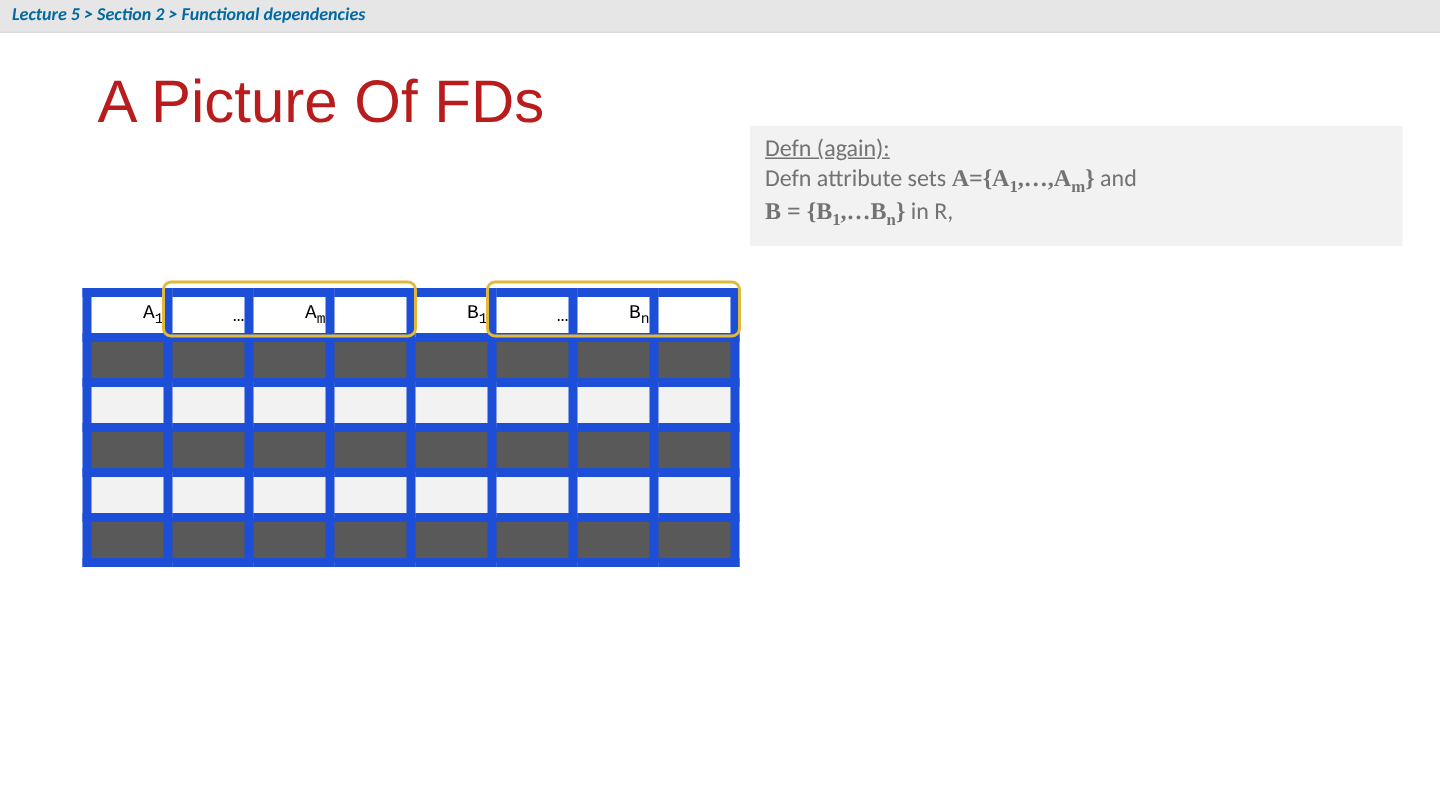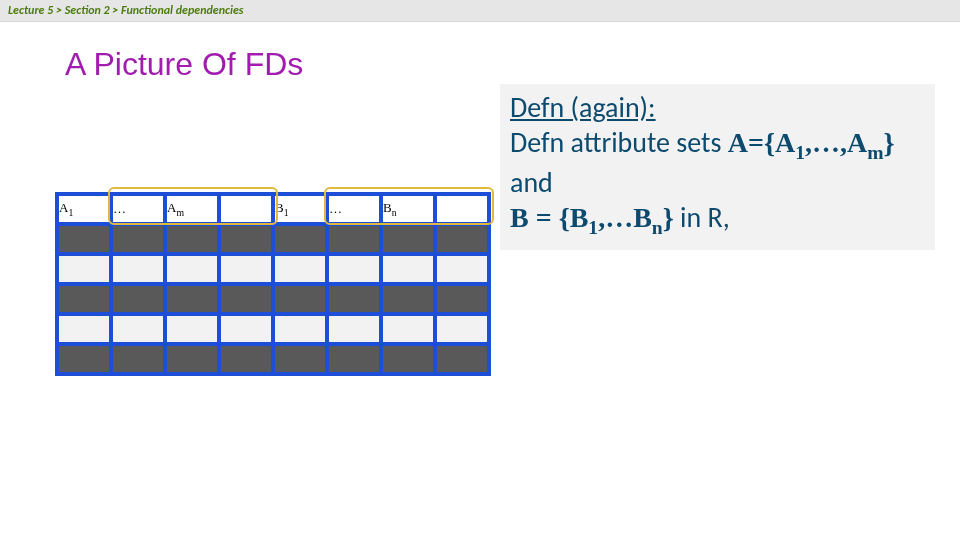--- a/index.html
+++ b/index.html
@@ -3,46 +3,46 @@
 <meta charset="utf-8">
 <style>
   * { box-sizing: border-box; margin: 0; padding: 0; }
   html, body { width: 960px; height: 540px; font-family: "Segoe UI", Calibri, Arial, sans-serif; background: #fff; overflow: hidden; }
   .breadcrumb-bar {
     width: 100%; height: 22px; background: #e6e6e6;
     font-style: italic; font-weight: 700; font-size: 12px;
     color: #555; padding: 3px 8px; border-bottom: 1px solid #d9d9d9;
     font-family: Calibri, Arial, sans-serif;
   }
-  .breadcrumb-bar span { color: #4d7c0f; }
+  .breadcrumb-bar span { color: #0369a1; }
   .slide-body { position: relative; width: 100%; height: calc(540px - 22px); }
   .slide-title {
     position: absolute; left: 65px; top: 24px;
-    font-size: 32px; font-weight: 300; color: #a21caf;
+    font-size: 40px; font-weight: 300; color: #b91c1c;
     font-family: "Calibri Light", "Segoe UI Light", Arial, sans-serif;
   }
   .defn-box {
     position: absolute; left: 500px; top: 62px; width: 435px;
     background: #f2f2f2; padding: 6px 10px 10px 10px;
-    font-size: 28px; line-height: 1.25; color: #0c4a6e;
+    font-size: 16px; line-height: 1.25; color: #737373;
     font-family: Calibri, Arial, sans-serif;
   }
   .defn-box .underline { text-decoration: underline; }
   .defn-box sub { font-size: 0.7em; }
   .defn-box .bold { font-weight: 700; font-family: Liberation Serif, serif; }
   .table-wrap {
     position: absolute; left: 55px; top: 170px;
   }
   table.fd-table {
     border-collapse: collapse;
   }
   table.fd-table td {
-    border: 4px solid #1d4ed8; width: 54px; height: 30px;
-    text-align: left; vertical-align: middle;
-    font-size: 13px; font-family: Liberation Serif, serif;
+    border: 6px solid #1d4ed8; width: 54px; height: 30px;
+    text-align: right; vertical-align: middle;
+    font-size: 13px; font-family: Liberation Mono, monospace;
   }
   table.fd-table tr.header-row td { background: #fff; font-weight: 400; }
   table.fd-table tr.dark-row td { background: #595959; }
   table.fd-table tr.light-row td { background: #f2f2f2; }
   table.fd-table td.spacer-col { border-left: 1px solid #000; border-right: 1px solid #000; }
   sub.cell-sub { font-size: 0.75em; vertical-align: sub; }
   
   .group-box {
     position: absolute;
     border: 2px solid #e2b93a;

